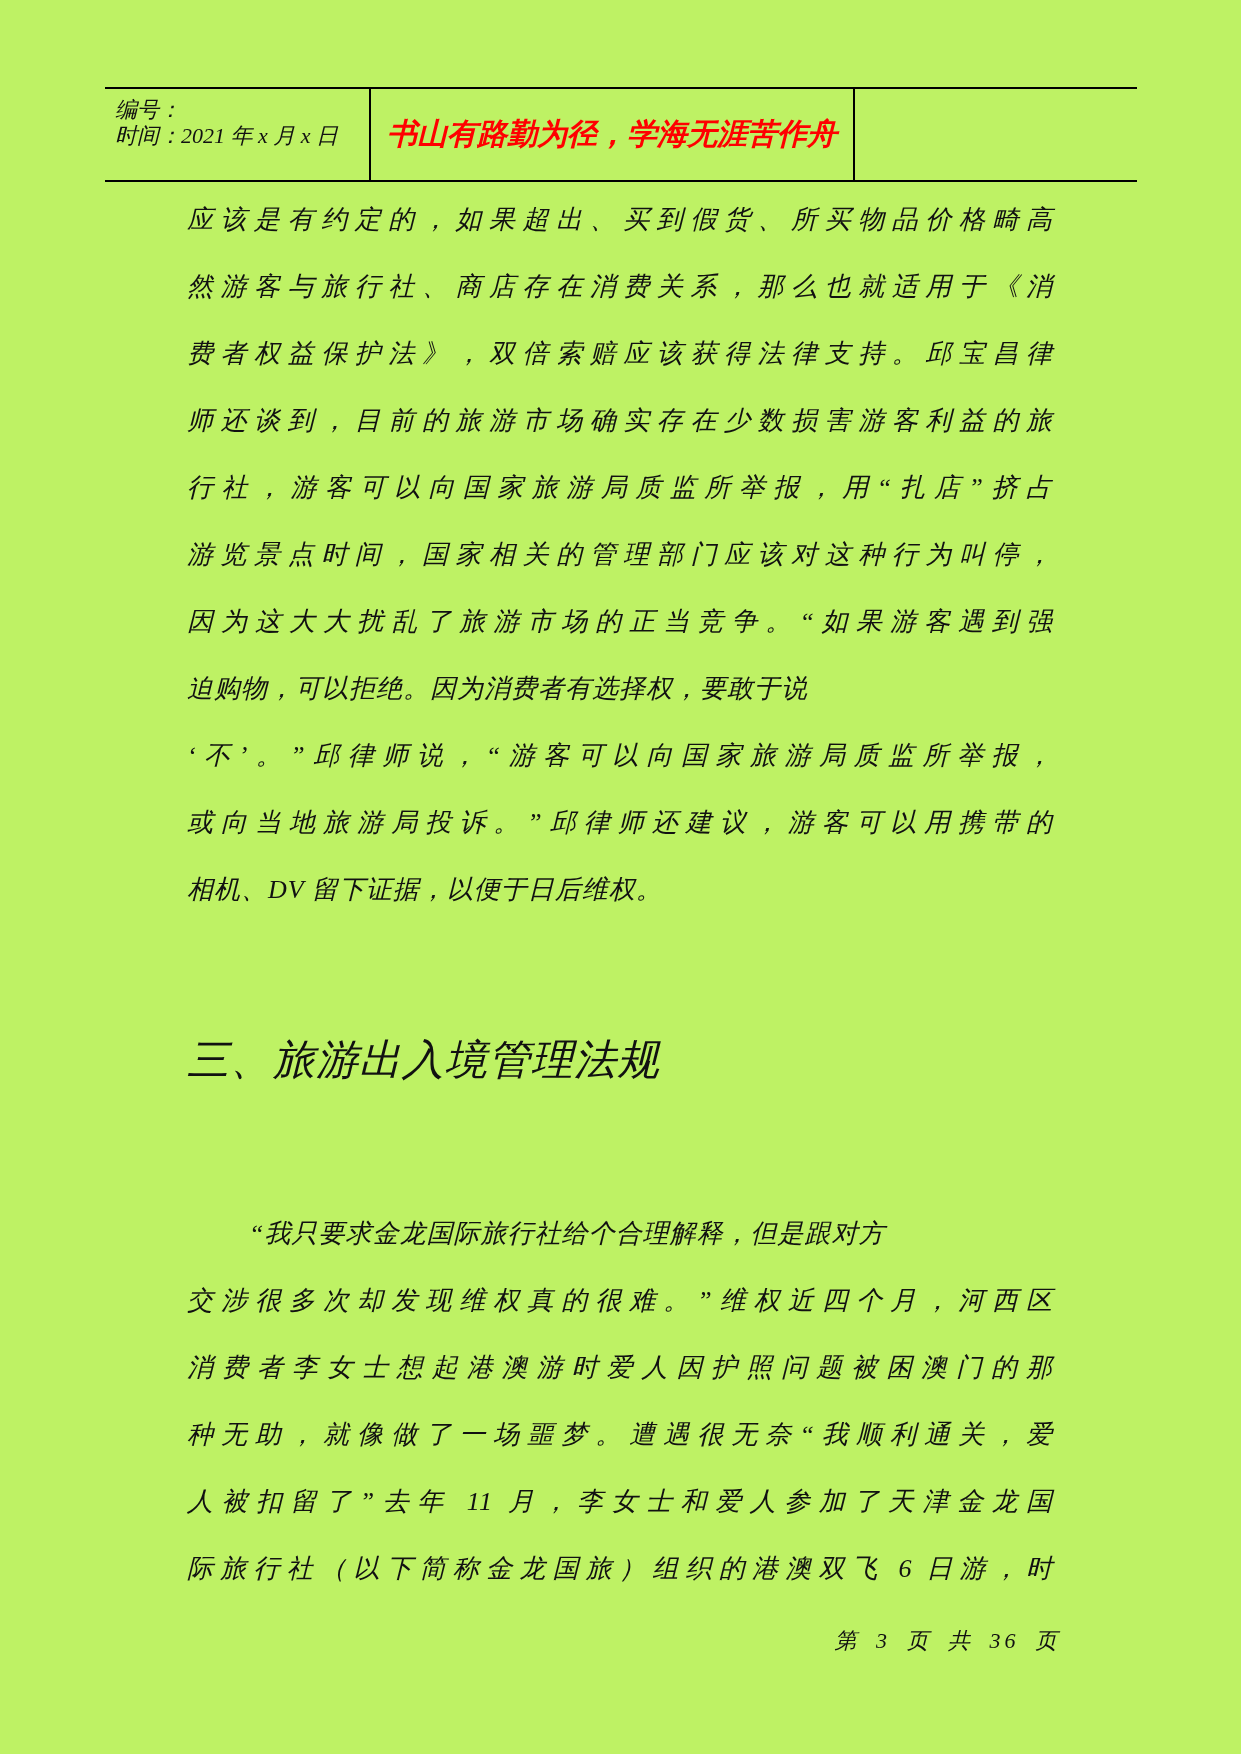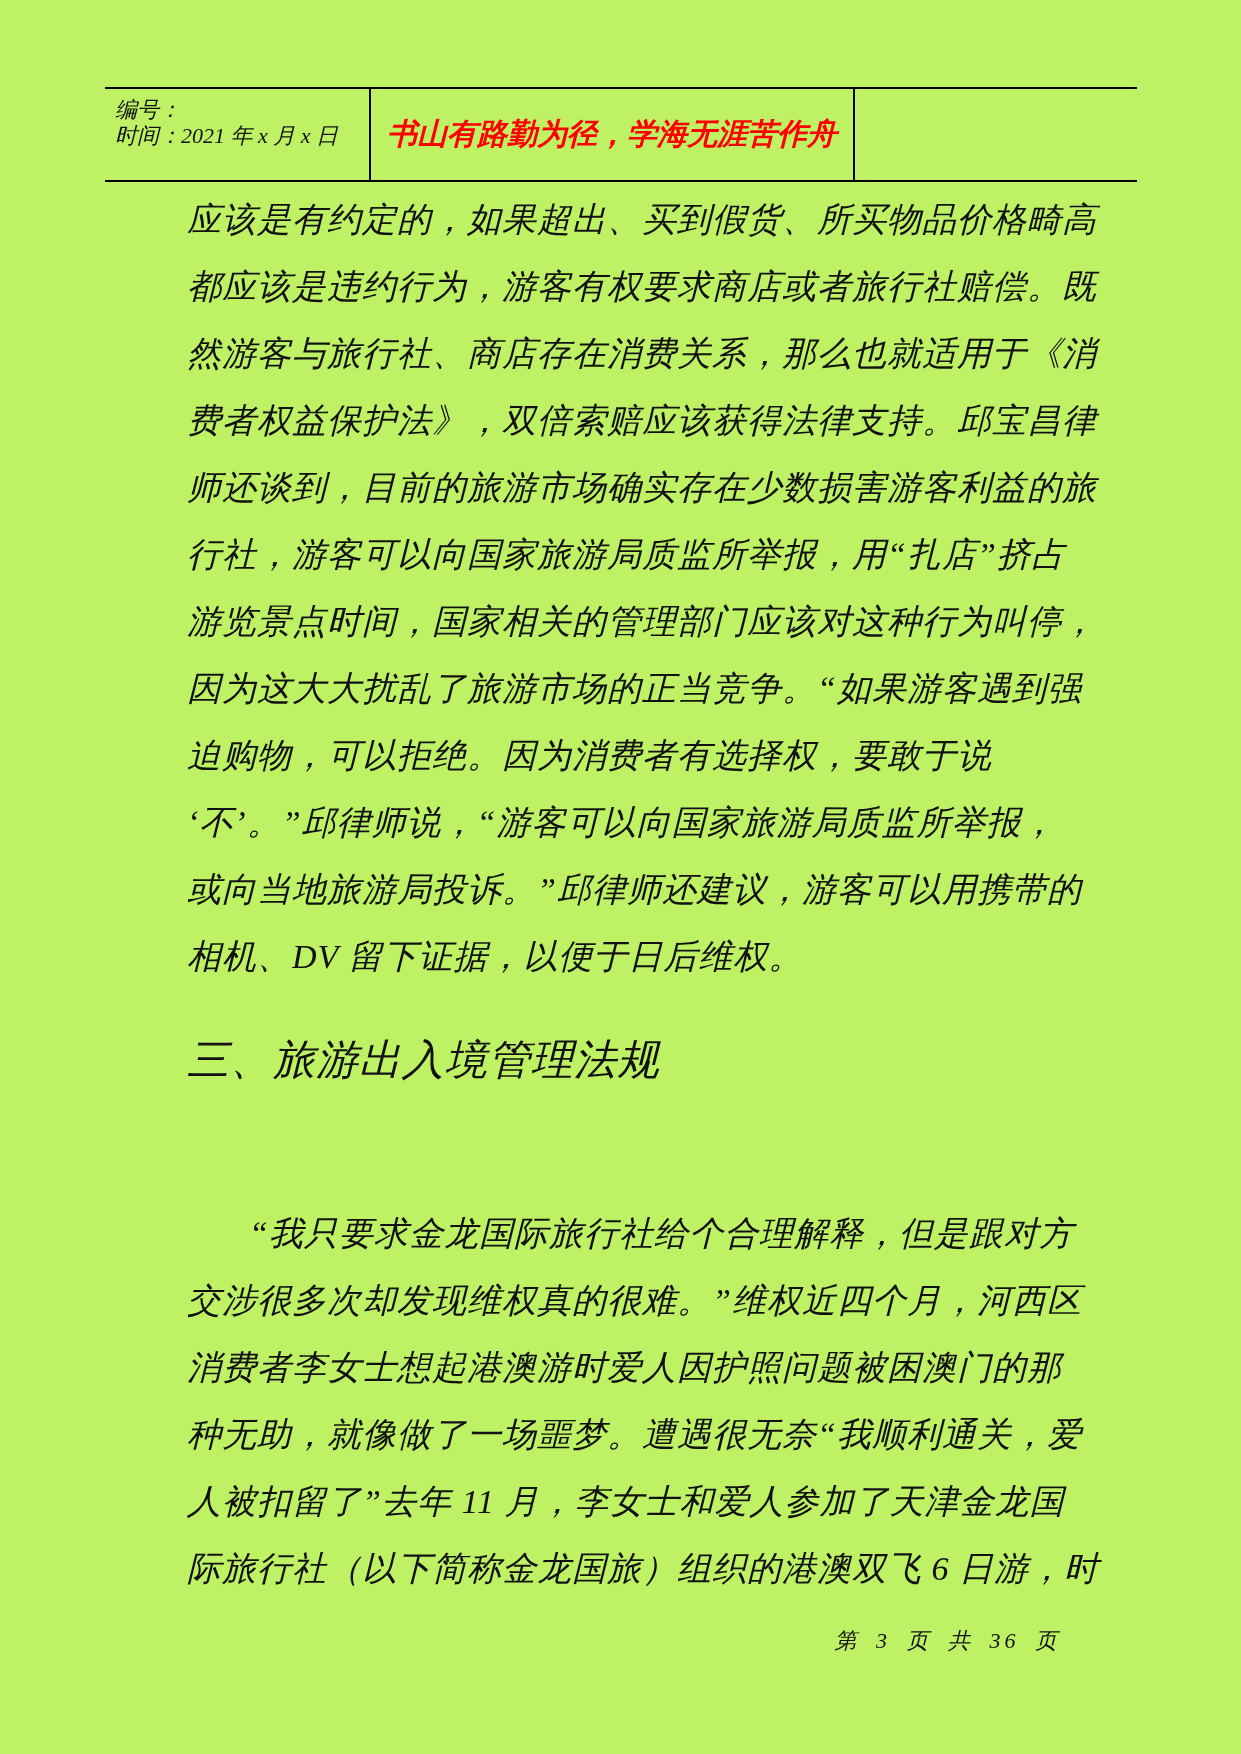--- a/index.html
+++ b/index.html
@@ -67,21 +67,21 @@
     position: absolute;
     left: 187px;
     width: 866px;
   }
   .para-a { top: 186px; }
   .para-c { top: 1200px; }
 
   .line {
     height: 67px;
     line-height: 67px;
-    font-size: 34px;
+    font-size: 26px;
     letter-spacing: 1px;
     white-space: nowrap;
     text-align: justify;
     text-align-last: justify;
     text-justify: inter-character;
     overflow: visible;
   }
   .line.short {
     text-align: right;
     text-align-last: left;
@@ -137,21 +137,20 @@
       <div>编号：</div>
       <div>时间：2021 年 x 月 x 日</div>
     </div>
     <div class="header-cell middle">
       <div class="motto" id="motto-text" style="color: rgb(255, 0, 0);">书山有路勤为径，学海无涯苦作舟</div>
     </div>
   </div>
 
   <div class="body-block para-a">
     <div class="line">应该是有约定的，如果超出、买到假货、所买物品价格畸高</div>
-    <div class="line">都应该是违约行为，游客有权要求商店或者旅行社赔偿。既</div>
     <div class="line">然游客与旅行社、商店存在消费关系，那么也就适用于《消</div>
     <div class="line">费者权益保护法》，双倍索赔应该获得法律支持。邱宝昌律</div>
     <div class="line">师还谈到，目前的旅游市场确实存在少数损害游客利益的旅</div>
     <div class="line">行社，游客可以向国家旅游局质监所举报，用“扎店”挤占</div>
     <div class="line">游览景点时间，国家相关的管理部门应该对这种行为叫停，</div>
     <div class="line">因为这大大扰乱了旅游市场的正当竞争。“如果游客遇到强</div>
     <div class="line short">迫购物，可以拒绝。因为消费者有选择权，要敢于说</div>
     <div class="line">‘不’。”邱律师说，“游客可以向国家旅游局质监所举报，</div>
     <div class="line">或向当地旅游局投诉。”邱律师还建议，游客可以用携带的</div>
     <div class="line short">相机、DV 留下证据，以便于日后维权。</div>

